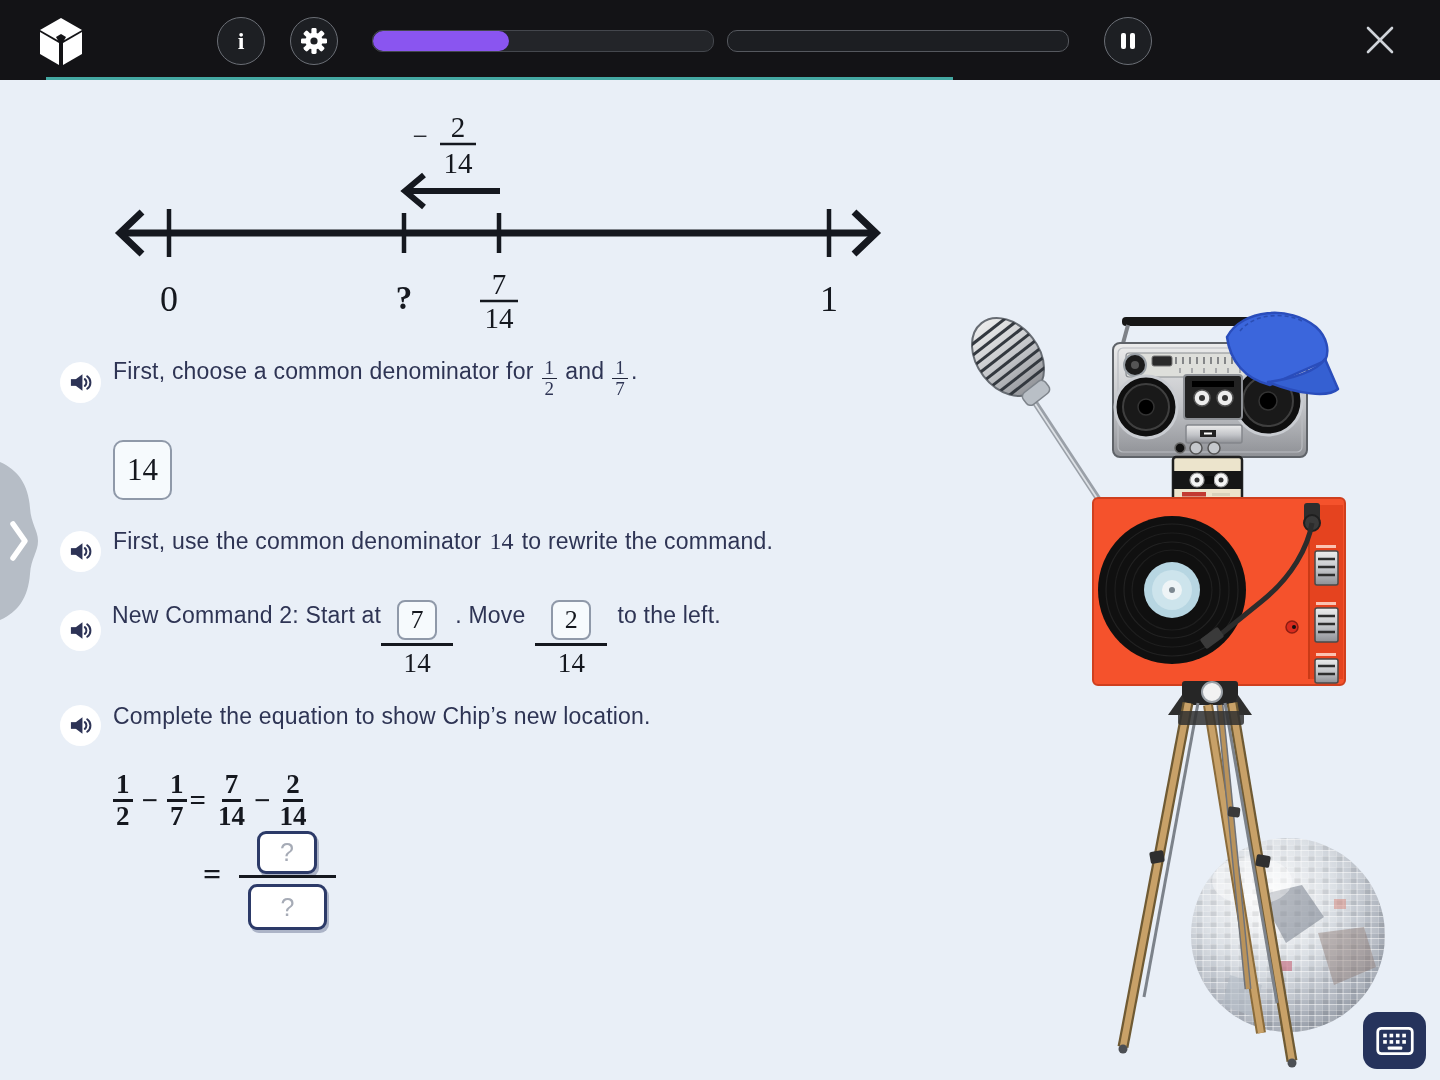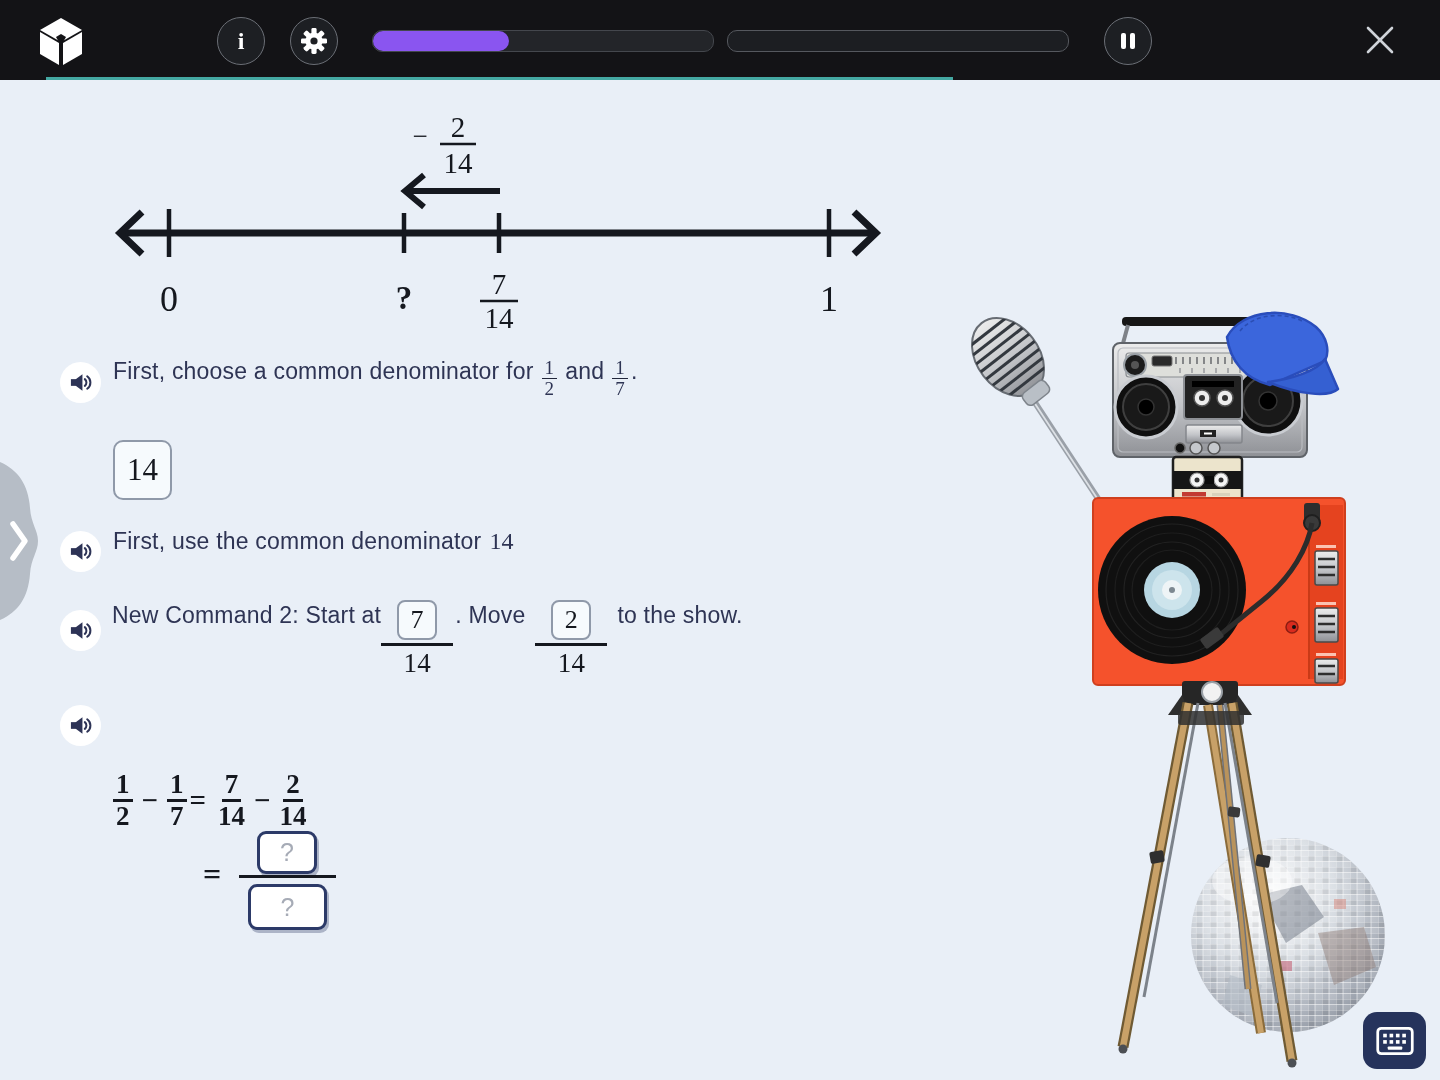--- a/index.html
+++ b/index.html
@@ -200,42 +200,46 @@
     <span class="period">.</span>
   </div>
 
   <div class="abox abox14">
     <span>14</span>
   </div>
 
   <div class="instr gap8" style="left:113px;top:528px;height:48px;">
     <span>First, use the common denominator</span>
     <span class="serifnum">14</span>
+    <span>to rewrite the command.</span>
   </div>
 
   <div class="instr" style="left:112px;top:602px;height:96px;">
     <span style="">New Command 2: Start at</span>
     <span class="bigfrac">
       <span class="abox numbox">
         <span>7</span>
       </span>
       <span class="fbar"></span>
       <span class="fden">14</span>
     </span>
     <span style="margin:0 10px 0 2px;">. Move</span>
     <span class="bigfrac">
       <span class="abox numbox">
         <span>2</span>
       </span>
       <span class="fbar"></span>
       <span class="fden">14</span>
     </span>
-    <span style="margin-left:10px;">to the show.</span>
-  </div>
-
+    <span style="margin-left:10px;">to the left.</span>
+  </div>
+
+  <div class="instr" style="left:113px;top:703px;height:48px;">
+    <span>Complete the equation to show Chip’s new location.</span>
+  </div>
 
   <div class="equation">
     <div class="eqrow1">
       <span class="bfrac">
         <span class="fn">1</span>
         <span>2</span>
       </span>
       <span class="eqop">−</span>
       <span class="bfrac">
         <span class="fn">1</span>

